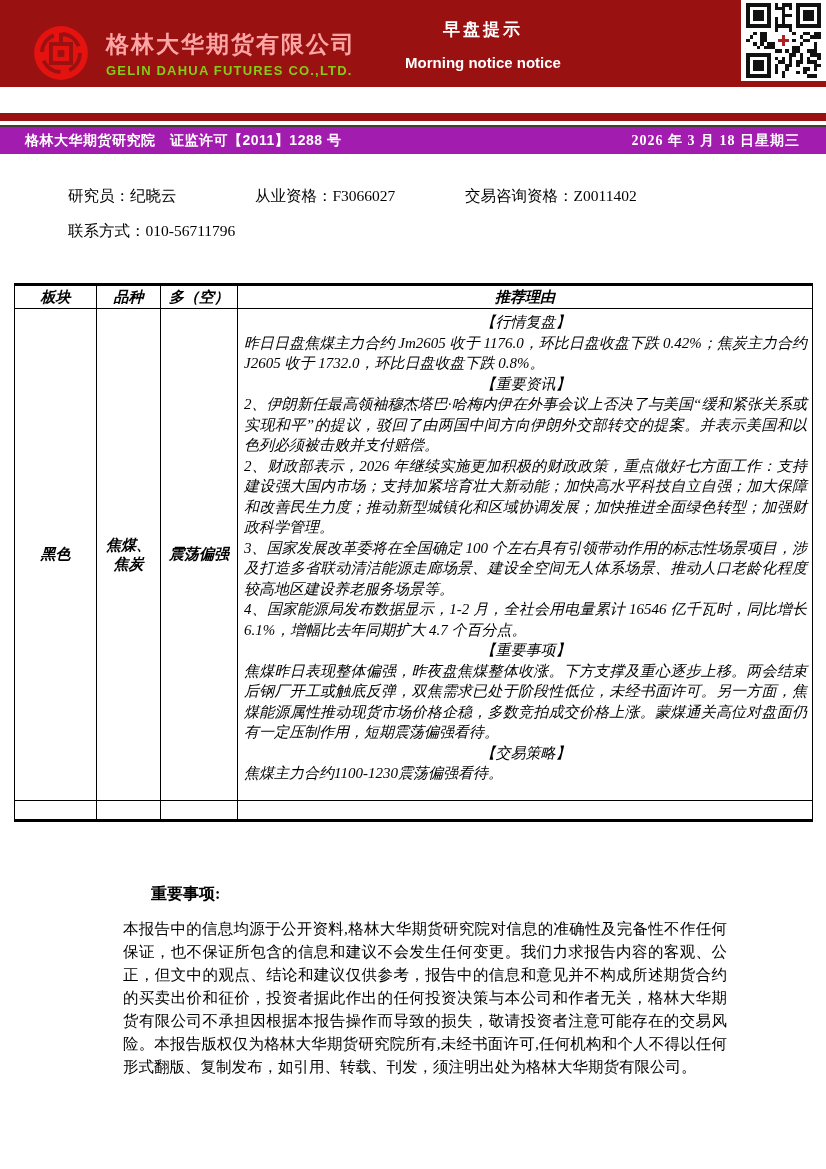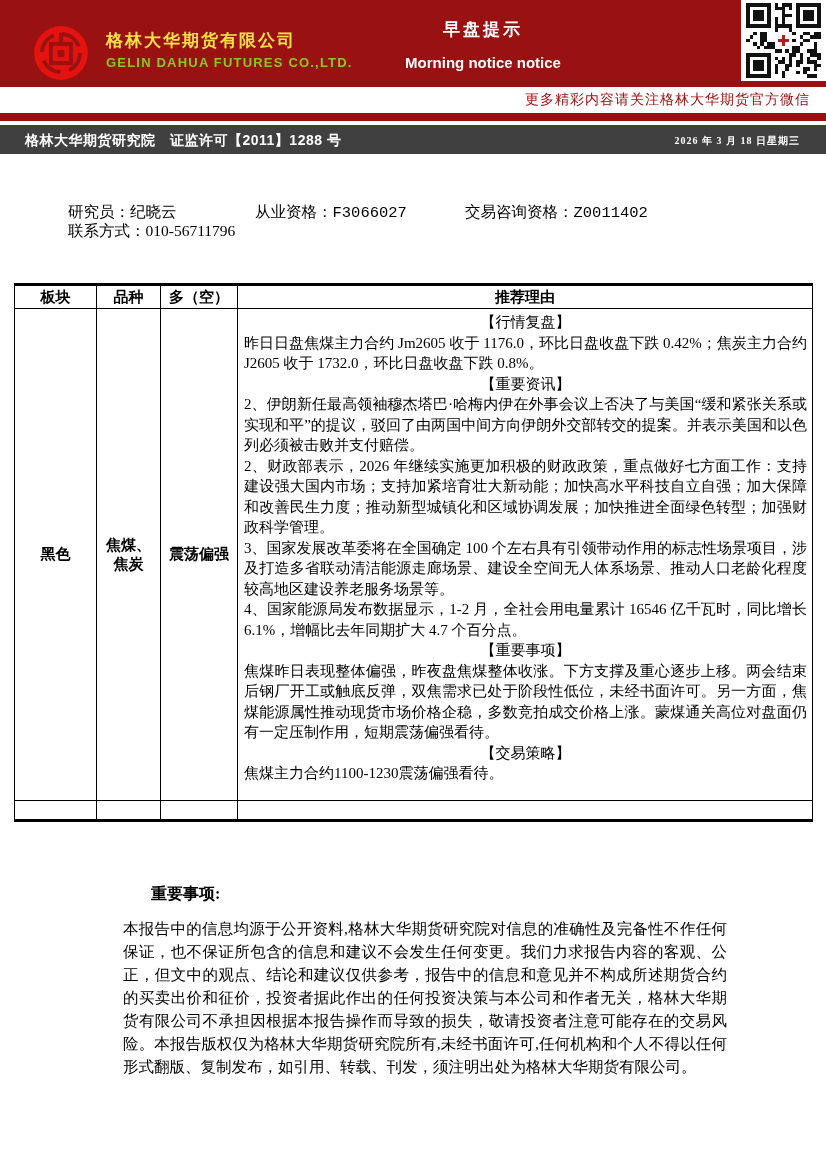--- a/index.html
+++ b/index.html
@@ -12,21 +12,21 @@
 
   
   .band-red {
     position:absolute; left:0; top:0; width:826px; height:87px;
     background:#9a1111;
   }
   .logo { position:absolute; left:33px; top:25px; width:56px; height:56px; }
   .company { position:absolute; left:106px; top:29px; }
   .company-cn {
     font-family:"Liberation Sans","DejaVu Sans",sans-serif;
-    font-size:17px; font-weight:bold; letter-spacing:2px; color:#fde047;
+    font-size:23px; font-weight:bold; letter-spacing:2px; color:#fca5a5;
   }
   .company-en {
     font-family:"Liberation Sans","DejaVu Sans",sans-serif;
     font-size:13px; font-weight:bold; letter-spacing:1.2px; color:#84cc16; margin-top:3px;
   }
   .notice { position:absolute; left:373px; top:18px; width:220px; text-align:center; color:#fff; }
   .notice-cn {
     font-family:"Liberation Sans","DejaVu Sans",sans-serif;
     font-size:17px; font-weight:bold; letter-spacing:3px;
   }
@@ -44,43 +44,43 @@
     position:absolute; top:91px; right:16px;
     font-size:14px; color:#a01212; letter-spacing:1px;
   }
   .band-red-thin {
     position:absolute; left:0; top:113px; width:826px; height:8px; background:#9a1111;
   }
 
   
   .bar-olive {
     position:absolute; left:0; top:125px; width:826px; height:29px;
-    background:#404040; border-top:2px solid #43402f;
+    background:#a21caf; border-top:2px solid #43402f;
     color:#ffffff; display:flex; align-items:center; justify-content:space-between;
     padding:0 26px 0 25px;
   }
   .bar-olive .left {
     font-family:"Liberation Sans","DejaVu Sans",sans-serif;
     font-size:14px; font-weight:bold; letter-spacing:0.5px;
   }
-  .bar-olive .right { font-size:10px; font-weight:bold; letter-spacing:1px; }
+  .bar-olive .right { font-size:14px; font-weight:bold; letter-spacing:1px; }
 
   
   .researcher { position:absolute; left:68px; top:186px; width:700px; font-size:15.5px; }
-  .researcher .row1 span { position:absolute; top:16px; white-space:nowrap;font-family:Liberation Mono, monospace; }
+  .researcher .row1 span { position:absolute; top:0; white-space:nowrap; }
   .researcher .r-name { left:0; }
   .researcher .r-qual { left:187px;text-align:center; }
   .researcher .r-adv  { left:397px; }
   .researcher .row2 { position:absolute; top:35px; left:0; white-space:nowrap; }
 
   
   table.reco {
     position:absolute; left:14px; top:283px; width:798px;
     border-collapse:collapse; table-layout:fixed;
-    border-top:3px solid #000; border-bottom:3px solid #000;
+    border-top:3px solid #000; border-bottom:3px solid #000;font-style:italic;
   }
   table.reco th, table.reco td { border:1px solid #000; }
   table.reco th {
     height:24px; font-size:15px; font-weight:bold; text-align:center; vertical-align:middle;
   }
   td.cell-center {
     text-align:center; vertical-align:middle; font-weight:bold; font-size:15px;
     padding:2px 4px;
   }
   td.cell-reason { vertical-align:top; padding:3px 5px 4px 6px; height:492px; }
@@ -329,21 +329,20 @@
         <rect x="5" y="20" width="1" height="1" fill="#111"></rect>
         <rect x="6" y="20" width="1" height="1" fill="#111"></rect>
         <rect x="10" y="9" width="1" height="1" fill="#b02020"></rect>
         <rect x="9" y="10" width="1" height="1" fill="#b02020"></rect>
         <rect x="10" y="10" width="1" height="1" fill="#b02020"></rect>
         <rect x="11" y="10" width="1" height="1" fill="#b02020"></rect>
         <rect x="10" y="11" width="1" height="1" fill="#b02020"></rect>
       </svg>
   </div>
 
-  <div class="wechat-note">更多精彩内容请关注格林大华期货官方微信</div>
 
   <div class="band-red-thin"></div>
 
   <div class="bar-olive">
     <span class="left">格林大华期货研究院　证监许可【2011】1288 号</span>
     <span class="right">2026 年 3 月 18 日星期三</span>
   </div>
 
   <div class="researcher">
     <div class="row1">

